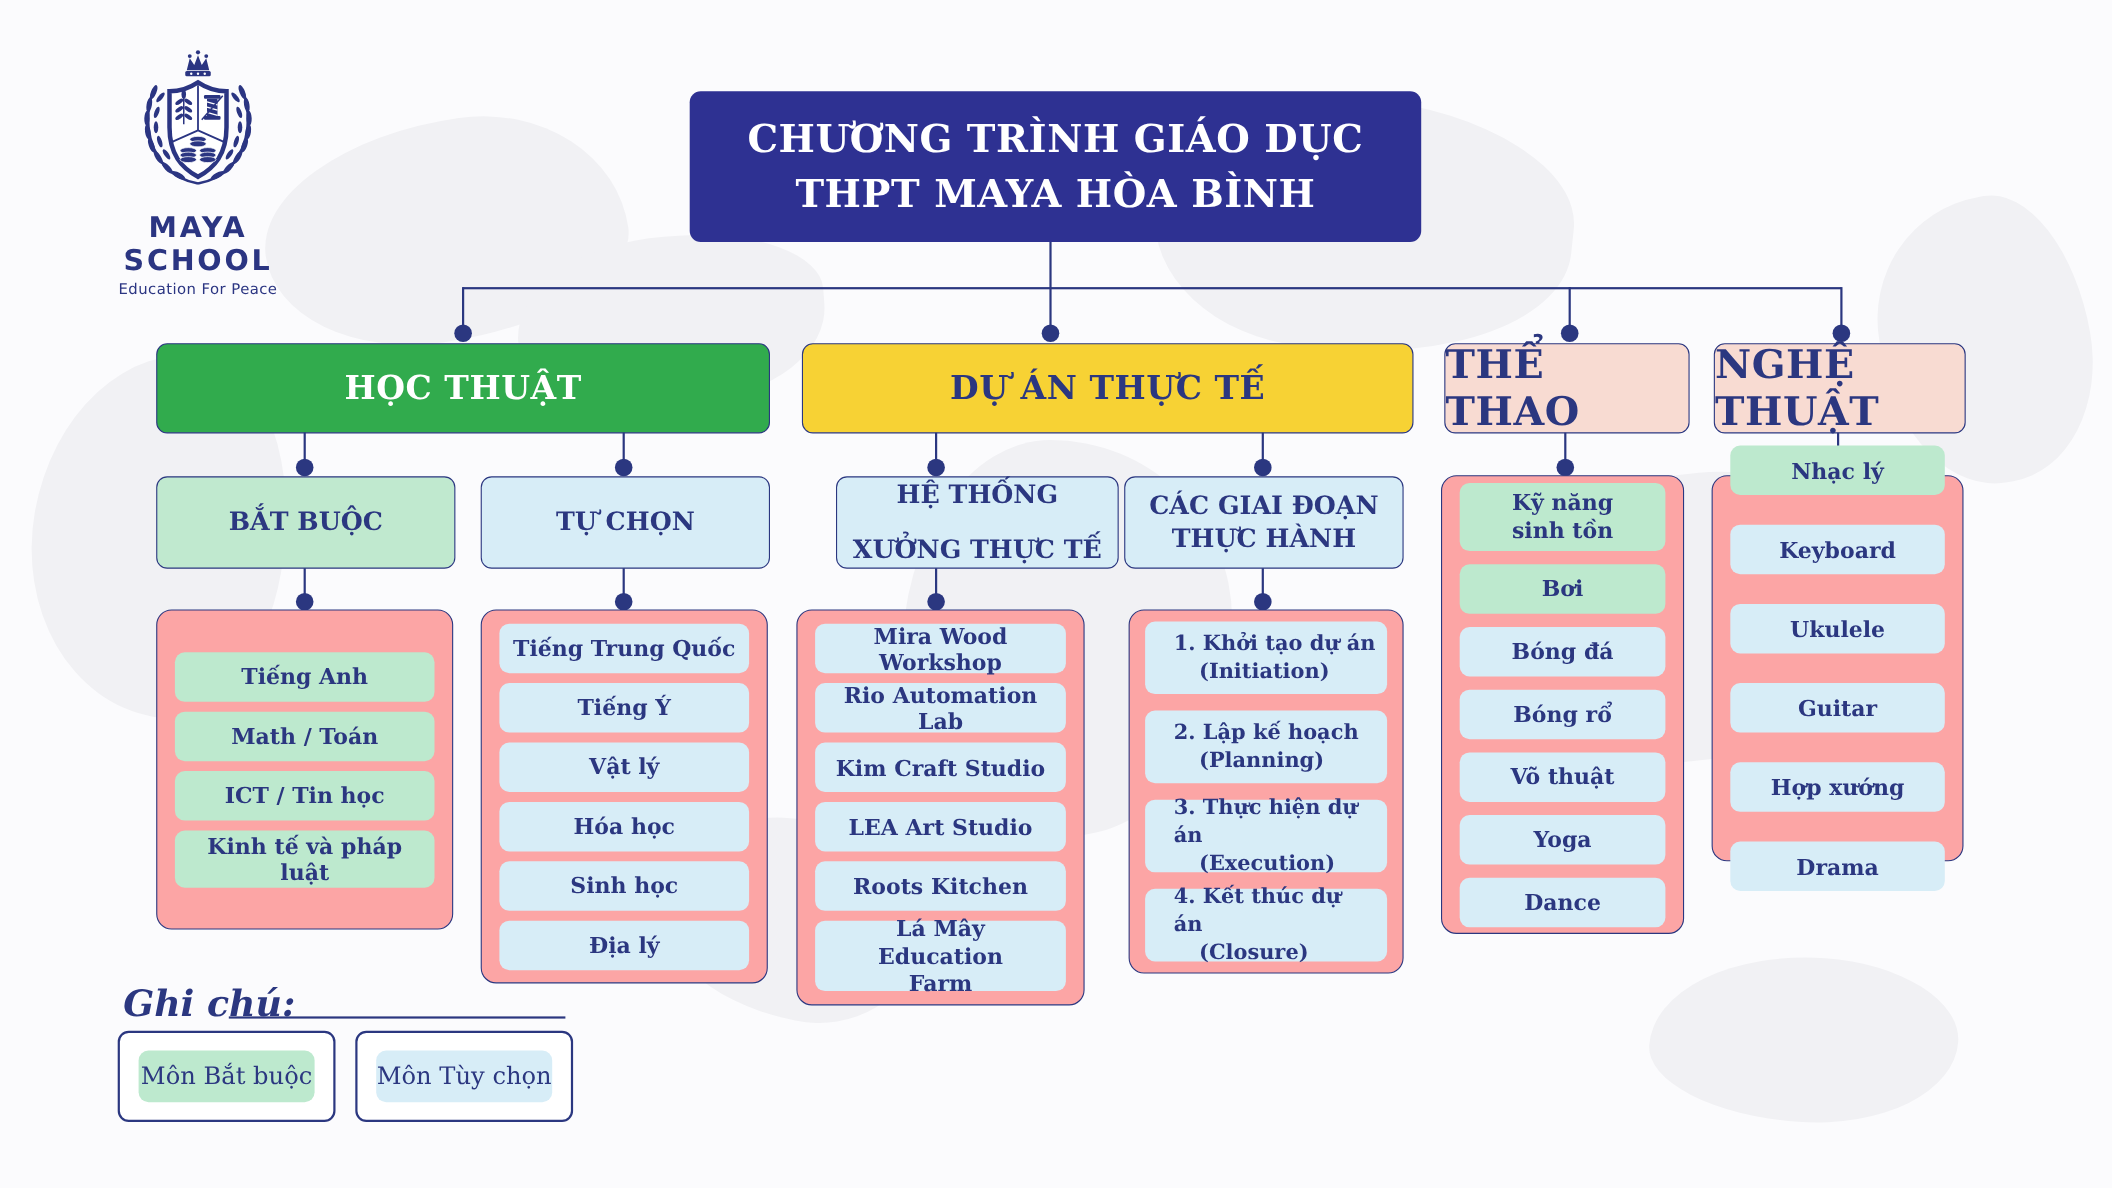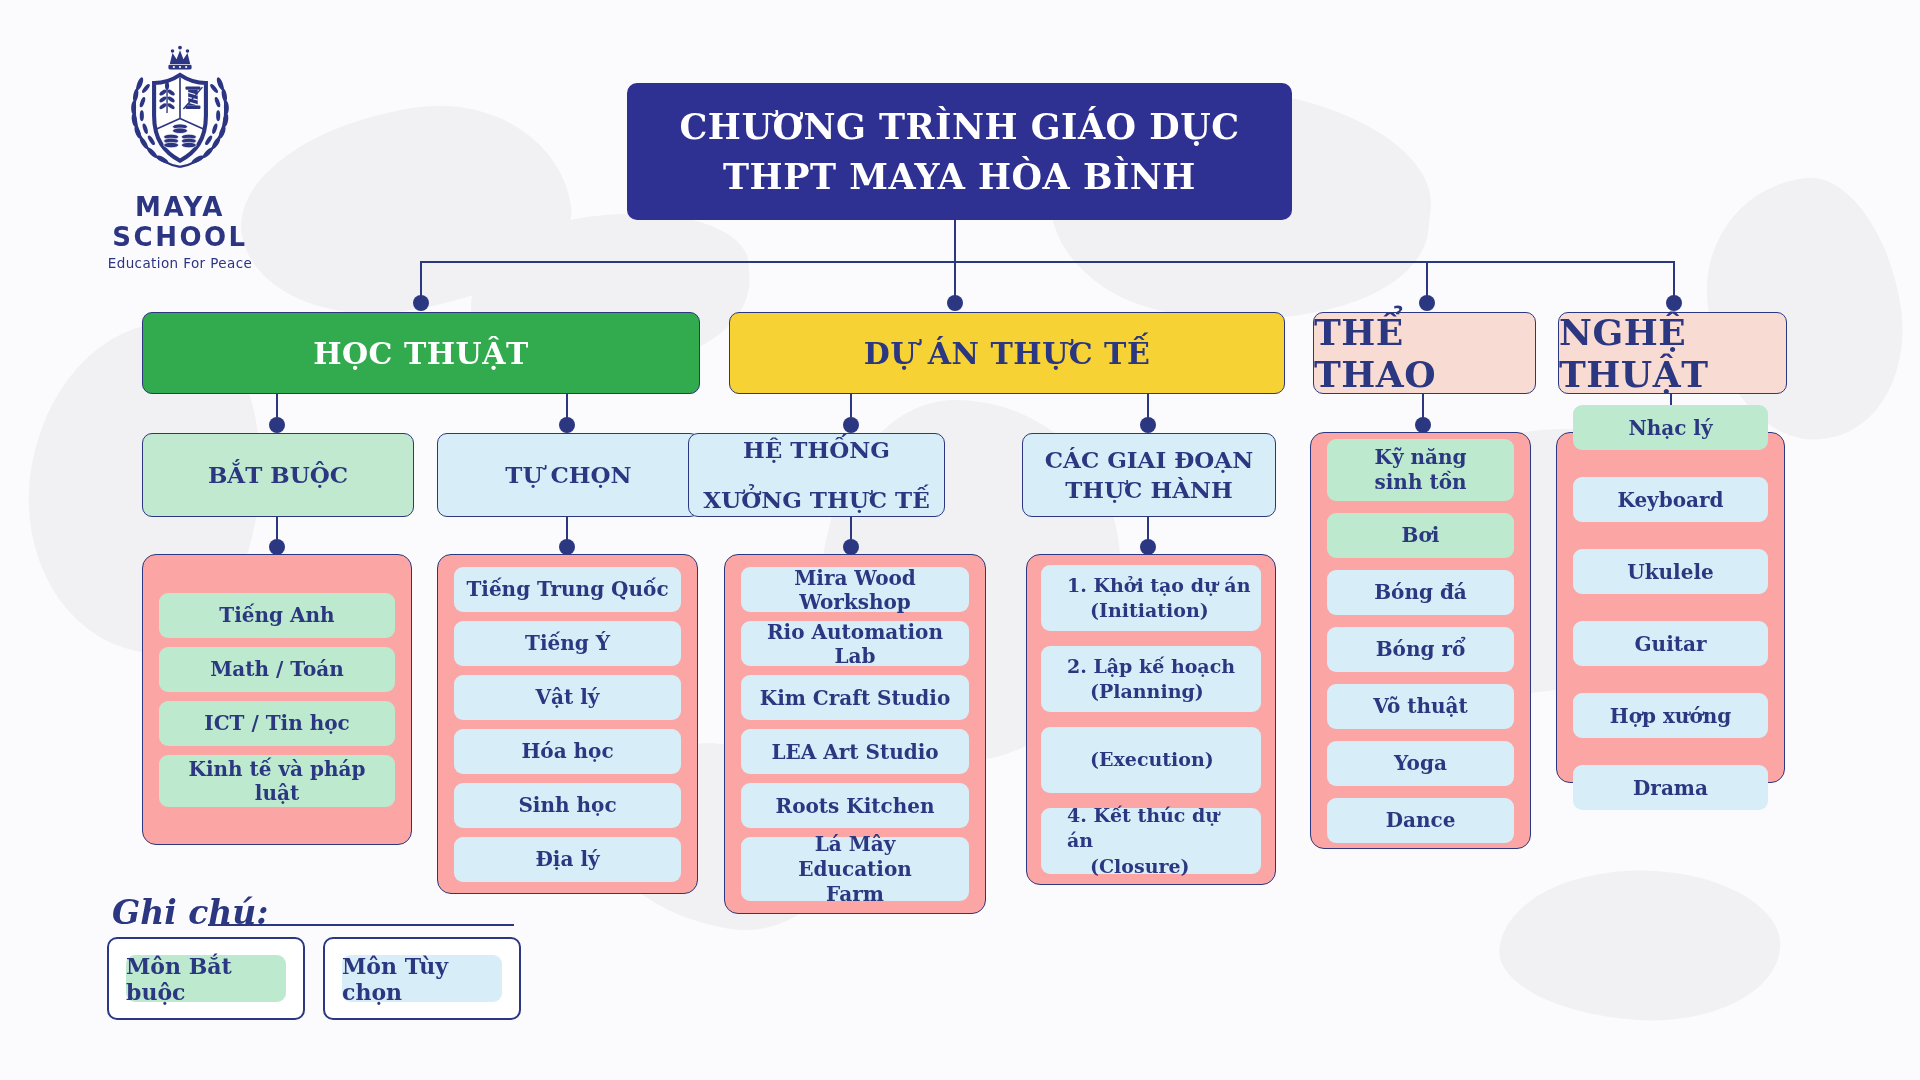--- a/index.html
+++ b/index.html
@@ -39,21 +39,21 @@
   .pill .wrap-mid{display:inline-block;max-width:178px;line-height:1.25;}
   .pill.phase{flex-direction:column;align-items:flex-start;justify-content:center;min-height:66px;
     font-size:19px;line-height:1.32;padding:6px 10px 6px 26px;text-align:left;}
   .pill.phase .ph2{padding-left:23px;}
   
   .legend-label{position:absolute;left:112px;top:893px;font-size:33px;font-weight:700;font-style:italic;color:#2B3780;}
   .legend-underline{position:absolute;left:208px;top:893px;width:306px;height:31px;border-bottom:2px solid #2B3780;}
   .legend-box{position:absolute;top:937px;width:194px;height:79px;background:#fff;border:2px solid #2B3780;border-radius:10px;
     display:flex;align-items:center;justify-content:center;}
   .legend-pill{width:160px;height:47px;border-radius:9px;display:flex;align-items:center;justify-content:center;
-    font-size:22px;font-weight:700;color:#2B3780;}
+    font-size:22px;font-weight:400;color:#2B3780;}
 </style>
 </head>
 <body>
 
 <div class="canvas">
 
   <div>
     <span class="blob" style="left:240px;top:110px;width:330px;height:200px;border-radius:58% 42% 55% 45%/50% 60% 40% 50%;transform:rotate(-8deg);"></span>
     <span class="blob" style="left:1050px;top:90px;width:380px;height:230px;border-radius:45% 55% 60% 40%/55% 45% 50% 50%;transform:rotate(6deg);"></span>
     <span class="blob" style="left:470px;top:215px;width:280px;height:150px;border-radius:52% 48% 44% 56%/60% 40% 55% 45%;transform:rotate(-4deg);"></span>
@@ -194,21 +194,21 @@
   <div class="hdr pink" style="left:1558px;top:312px;width:227px;">
     <span>NGHỆ THUẬT</span>
   </div>
 
   <div class="sub mint" style="left:142px;top:433px;width:270px;">
     <div>BẮT BUỘC</div>
   </div>
   <div class="sub blue" style="left:437px;top:433px;width:261px;">
     <div>TỰ CHỌN</div>
   </div>
-  <div class="sub blue" style="left:688px;top:433px;width:255px;gap:20px;">
+  <div class="sub blue" style="left:760px;top:433px;width:255px;gap:20px;">
     <div>HỆ THỐNG</div>
     <div>XƯỞNG THỰC TẾ</div>
   </div>
   <div class="sub blue" style="left:1022px;top:433px;width:252px;">
     <div>CÁC GIAI ĐOẠN</div>
     <div>THỰC HÀNH</div>
   </div>
 
   <div class="list-box" style="left:142px;top:554px;width:270px;height:291px;padding:16px;gap:9px;">
     <div class="pill green">Tiếng Anh</div>
@@ -240,20 +240,21 @@
   <div class="list-box" style="left:1026px;top:554px;width:250px;height:331px;padding:16px 14px;gap:15px;">
     <div class="pill blue phase">
       <div class="ph1">1. Khởi tạo dự án</div>
       <div class="ph2">(Initiation)</div>
     </div>
     <div class="pill blue phase">
       <div class="ph1">2. Lập kế hoạch</div>
       <div class="ph2">(Planning)</div>
     </div>
     <div class="pill blue phase">
+      <div class="ph1">3. Thực hiện dự án</div>
       <div class="ph2">(Execution)</div>
     </div>
     <div class="pill blue phase">
       <div class="ph1">4. Kết thúc dự án</div>
       <div class="ph2">(Closure)</div>
     </div>
   </div>
 
   <div class="list-box" style="left:1310px;top:432px;width:221px;height:417px;padding:14px 16px;gap:12px;">
     <div class="pill green" style="min-height:62px;">

